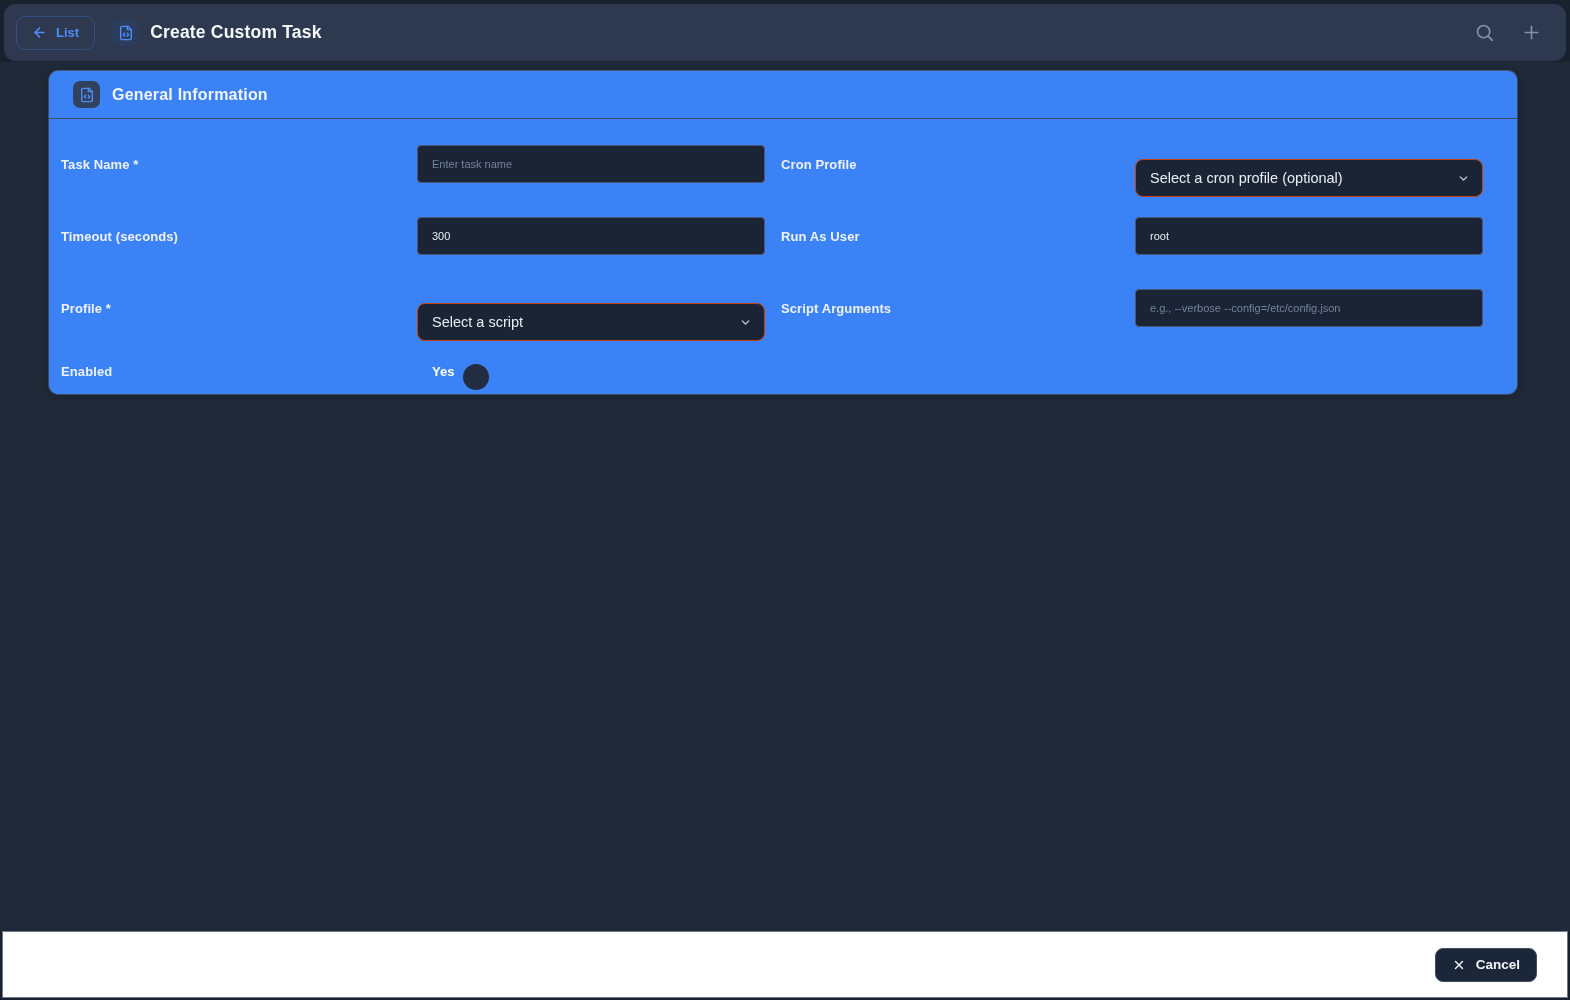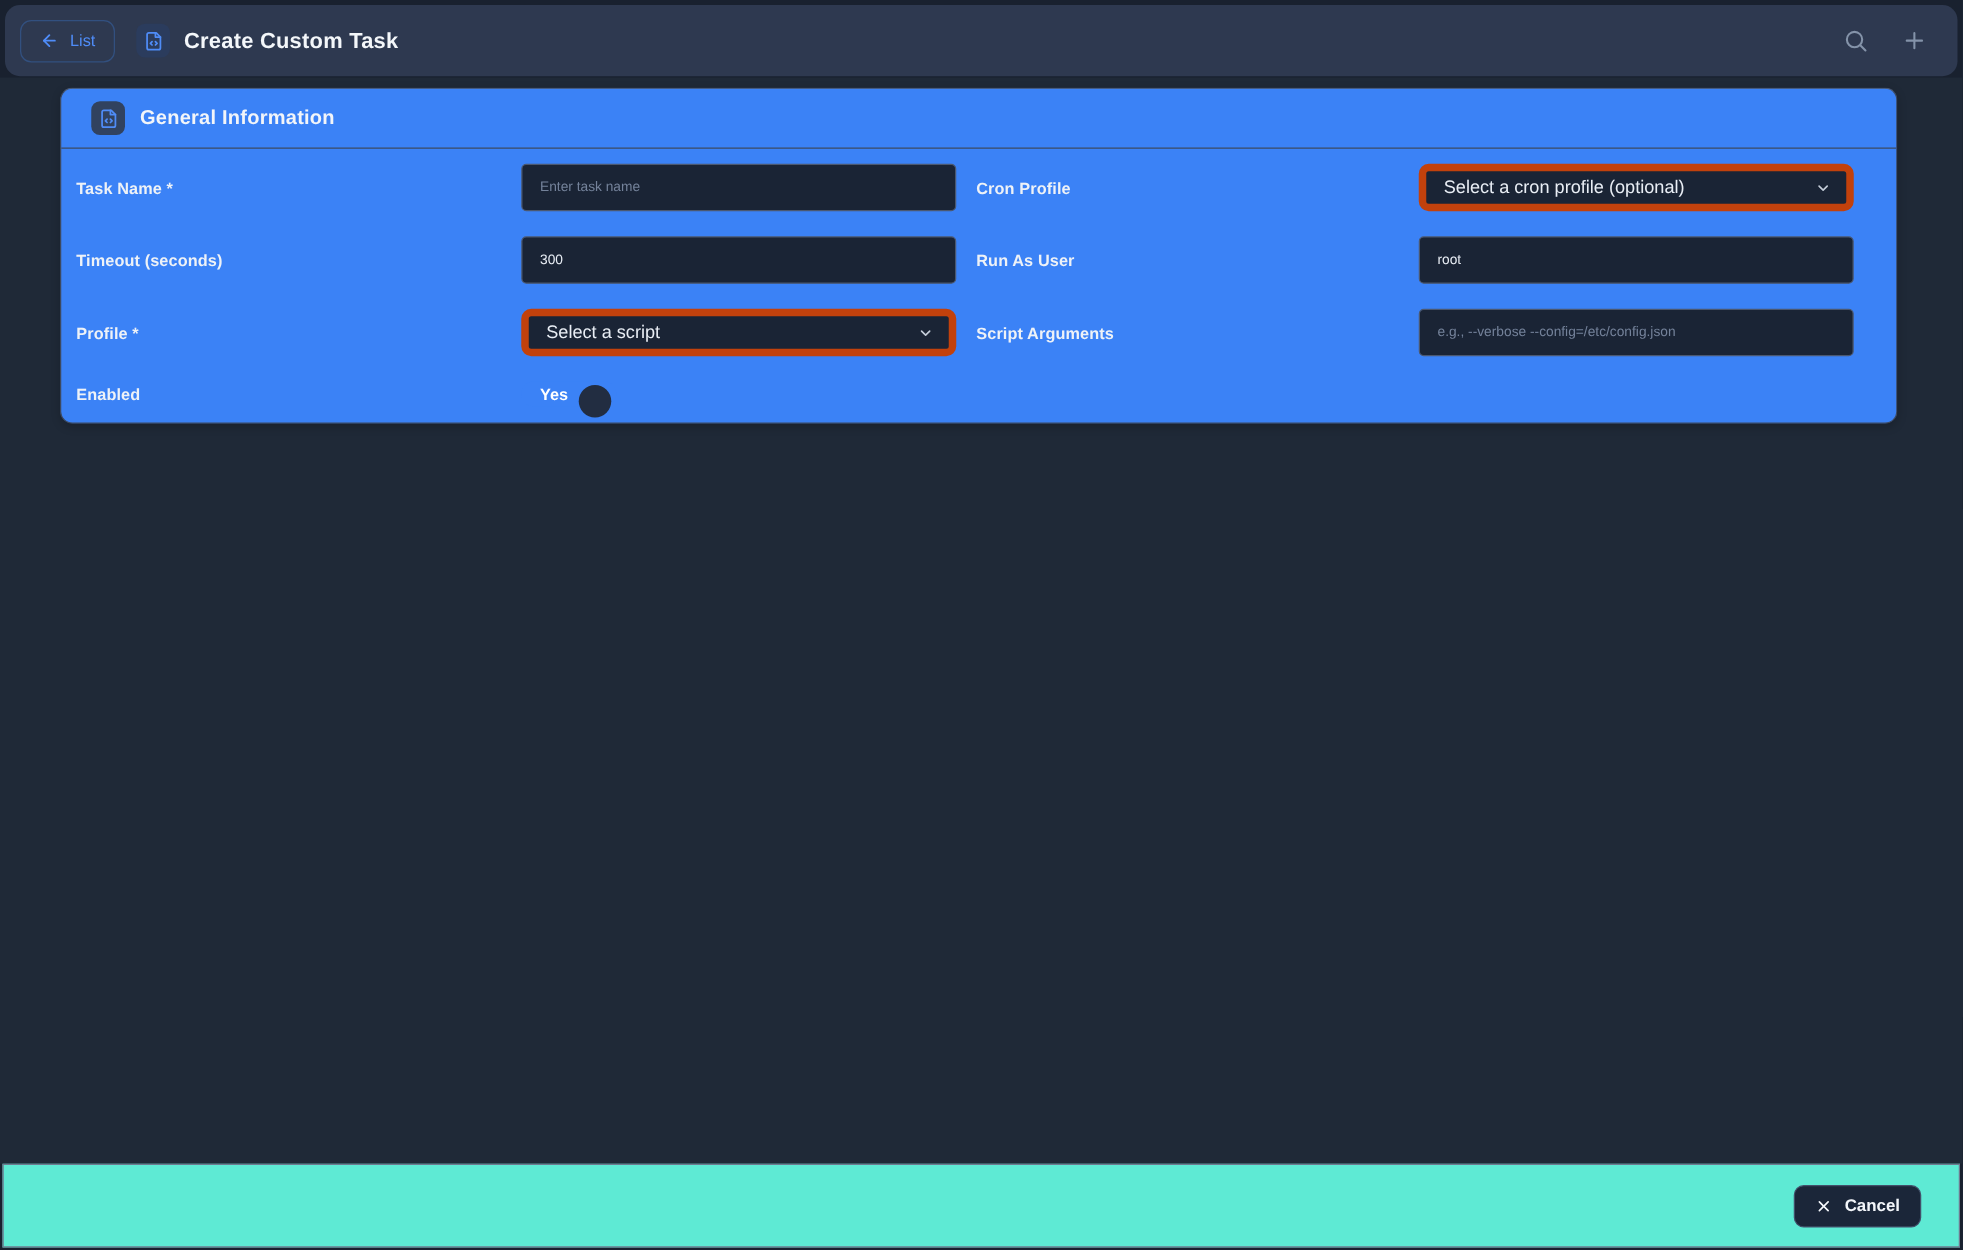--- a/index.html
+++ b/index.html
@@ -14,21 +14,21 @@
   
   .topbar {
     position:absolute; top:4px; left:4px; right:4px; height:57px;
     background:#2e3950; border-radius:12px;
     display:flex; align-items:center;
   }
   .back-btn {
     margin-left:12px; height:34px; padding:0 15px;
     display:flex; align-items:center; gap:9px;
     background:transparent; border:1px solid #32507f; border-radius:9px;
-    color:#4f8cf7; font-size:13px; font-weight:400; cursor:pointer;
+    color:#4f8cf7; font-size:13px; font-weight:700; cursor:pointer;
     font-family:"Liberation Sans", sans-serif;
   }
   .icon-badge {
     width:27px; height:27px; border-radius:7px;
     background:#2b3c5d; display:flex; align-items:center; justify-content:center;
     color:#4f8cf7; flex:none;
   }
   .topbar .icon-badge { margin-left:17px; }
   .page-title {
     margin-left:11px; color:#f4f7fa; font-size:17.5px; font-weight:700;
@@ -74,24 +74,25 @@
   .txt-input {
     width:100%; height:38px;
     background:#1a2435; border:1px solid #4b5870; border-radius:4px;
     color:#e9eef5; font-size:11px; padding:0 14px;
     font-family:"Liberation Sans", sans-serif;
     outline:none;
   }
   .txt-input::placeholder { color:#74829a; opacity:1; }
   .select-box {
     width:100%; height:38px;
-    background:#1a2435; border:6px solid #c2410c; border-radius:8px;
+    background:#1a2435; border:1px solid #c2410c; border-radius:8px;
     color:#e9eef5; font-size:14.5px; padding:0 12px 0 14px;
     display:flex; align-items:center; justify-content:space-between;
     cursor:pointer;
+    margin-top:28px;
   }
   .select-box .chev { color:#c4cdd9; display:flex; }
 
   .toggle {
     width:76px; height:20px; border-radius:16px;
     background:#3b82f6; position:relative; border:none; cursor:pointer;
     display:flex; align-items:center;
   }
   .toggle-text {
     color:#ffffff; font-size:13px; font-weight:700; margin-left:15px;
@@ -99,21 +100,21 @@
   }
   .toggle-knob {
     position:absolute; right:4px; top:3px;
     width:26px; height:26px; border-radius:50%;
     background:#222d41;
   }
 
   
   .footer {
     position:absolute; left:2px; right:2px; bottom:2px; height:67px;
-    background:#5eead4;
+    background:#ffffff;
     border:1px solid #6f7a90;
     display:flex; align-items:center; justify-content:flex-end;
     gap:15px; padding-right:30px;
   }
   .btn-cancel {
     height:34px; padding:0 16px;
     display:flex; align-items:center; gap:10px;
     background:#1b2639; border:1px solid #42506a; border-radius:8px;
     color:#f3f6fa; font-size:13.5px; font-weight:700; cursor:pointer;
     font-family:"Liberation Sans", sans-serif;

